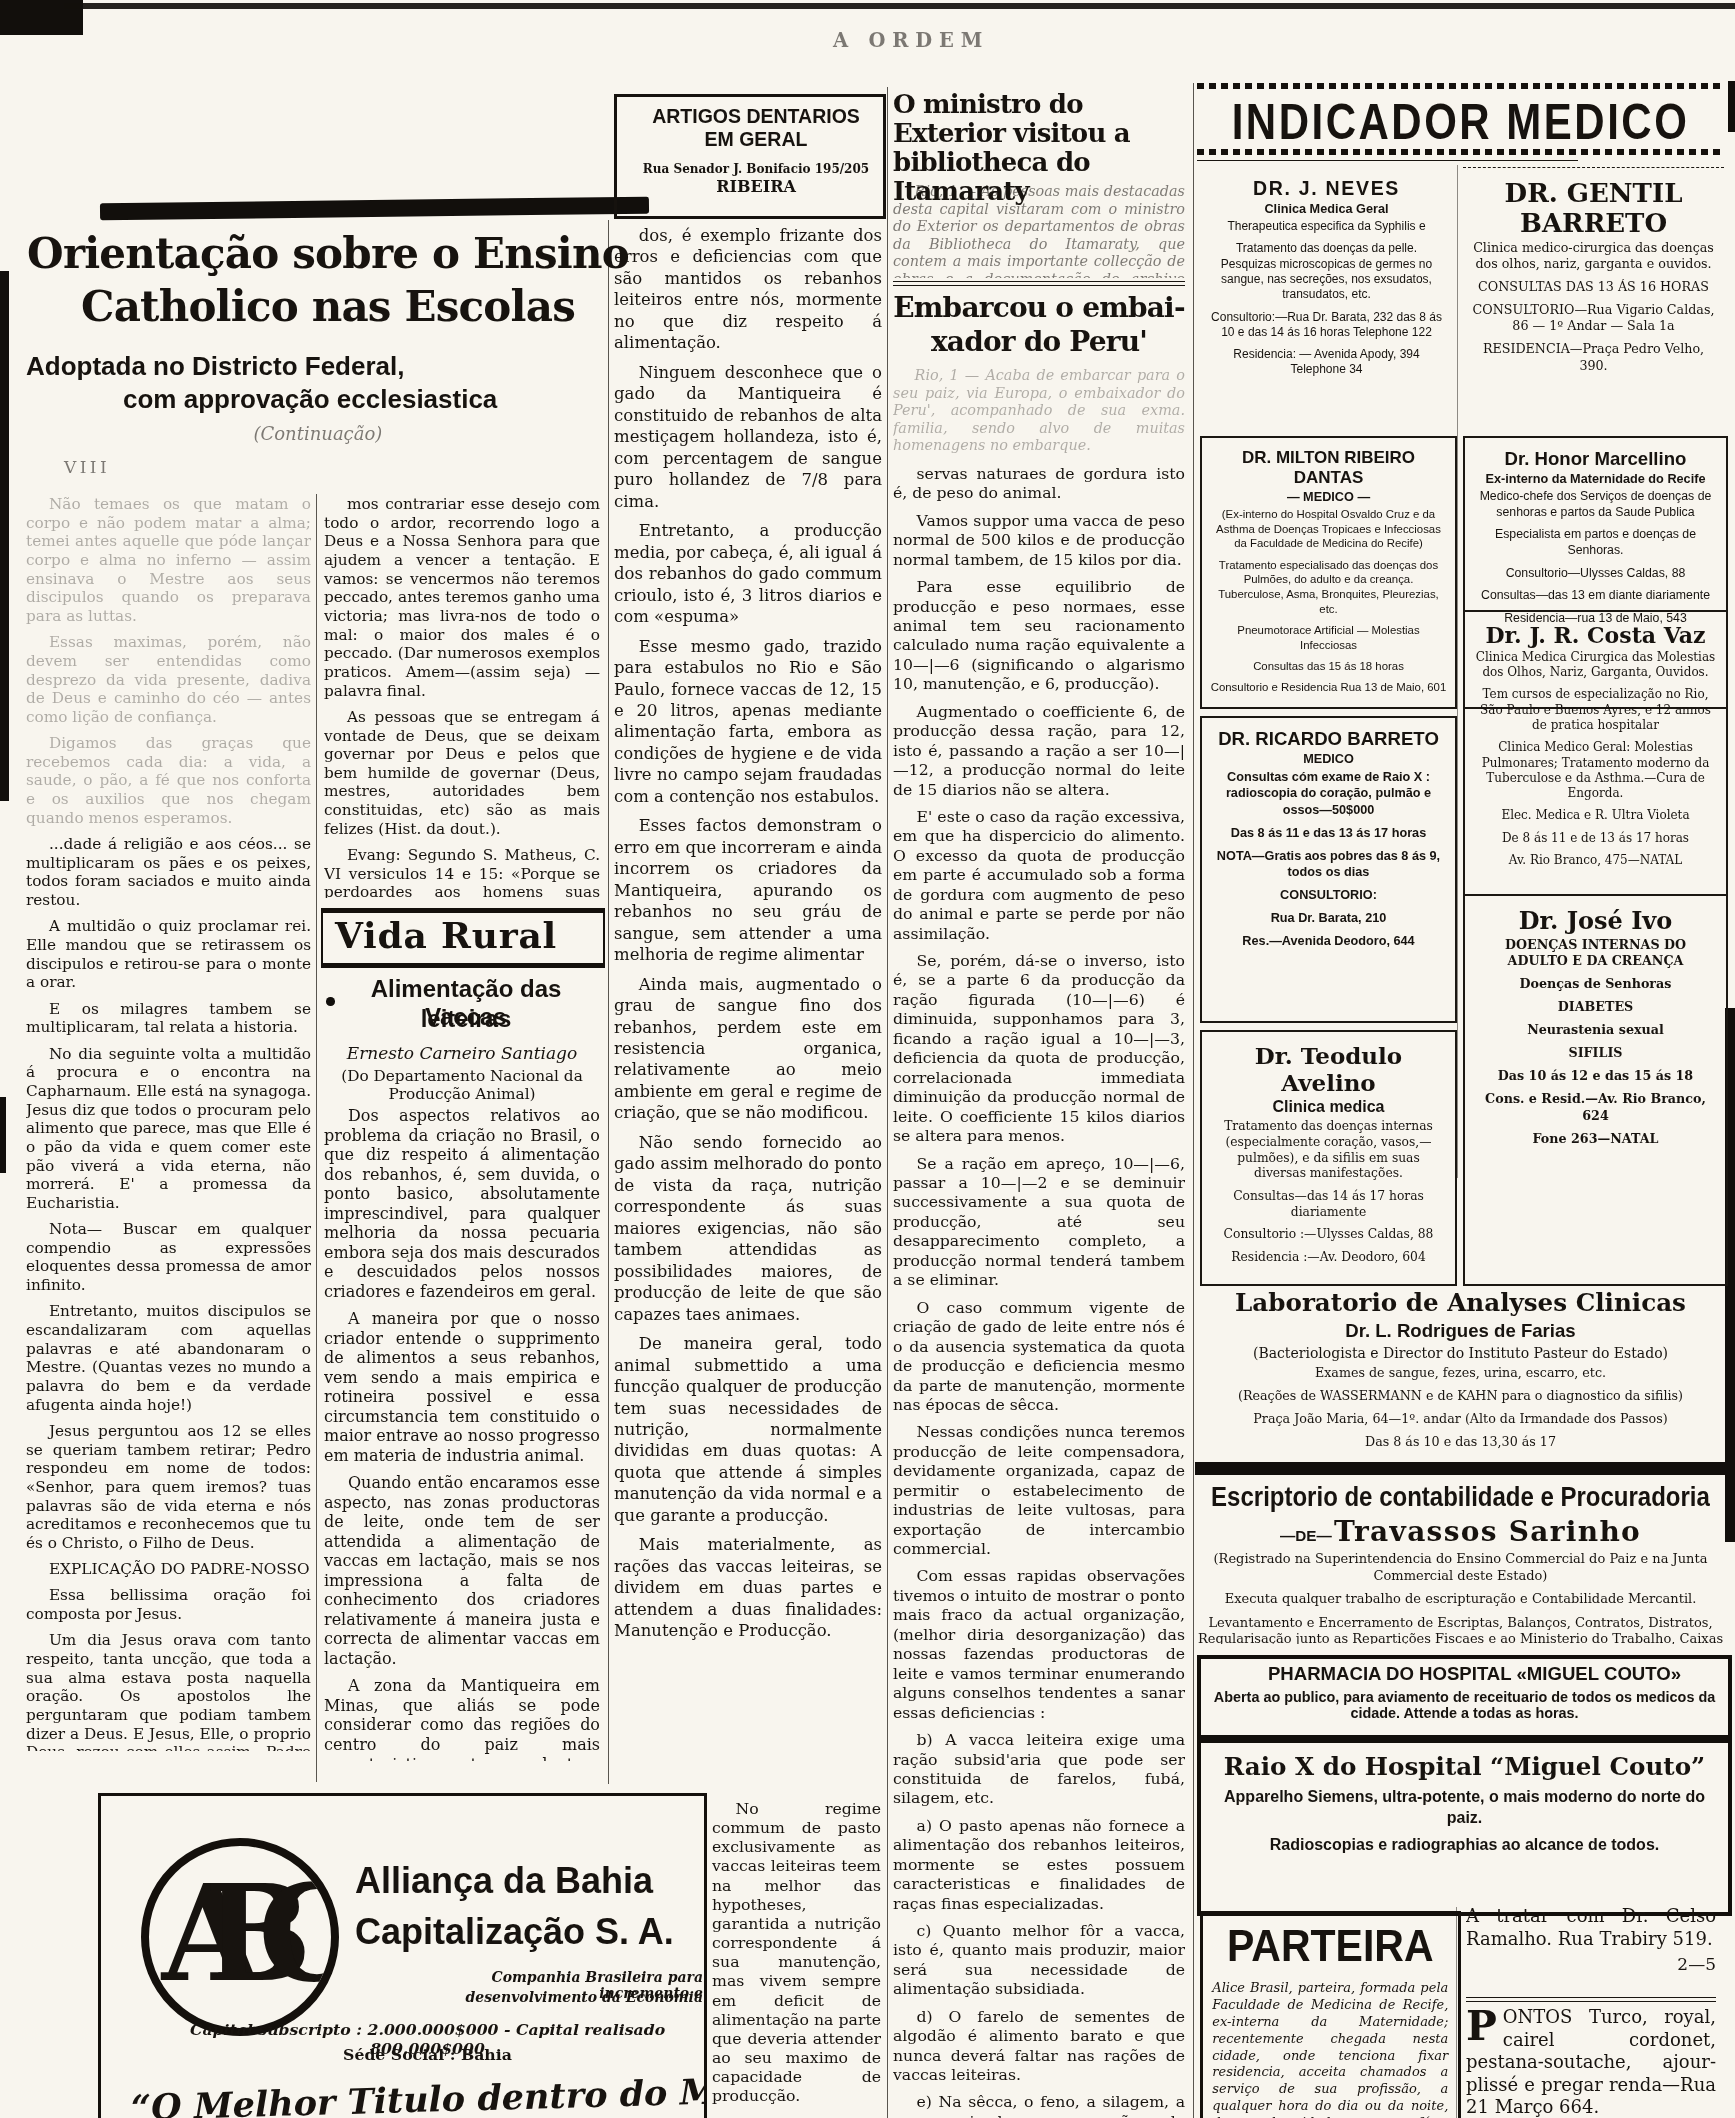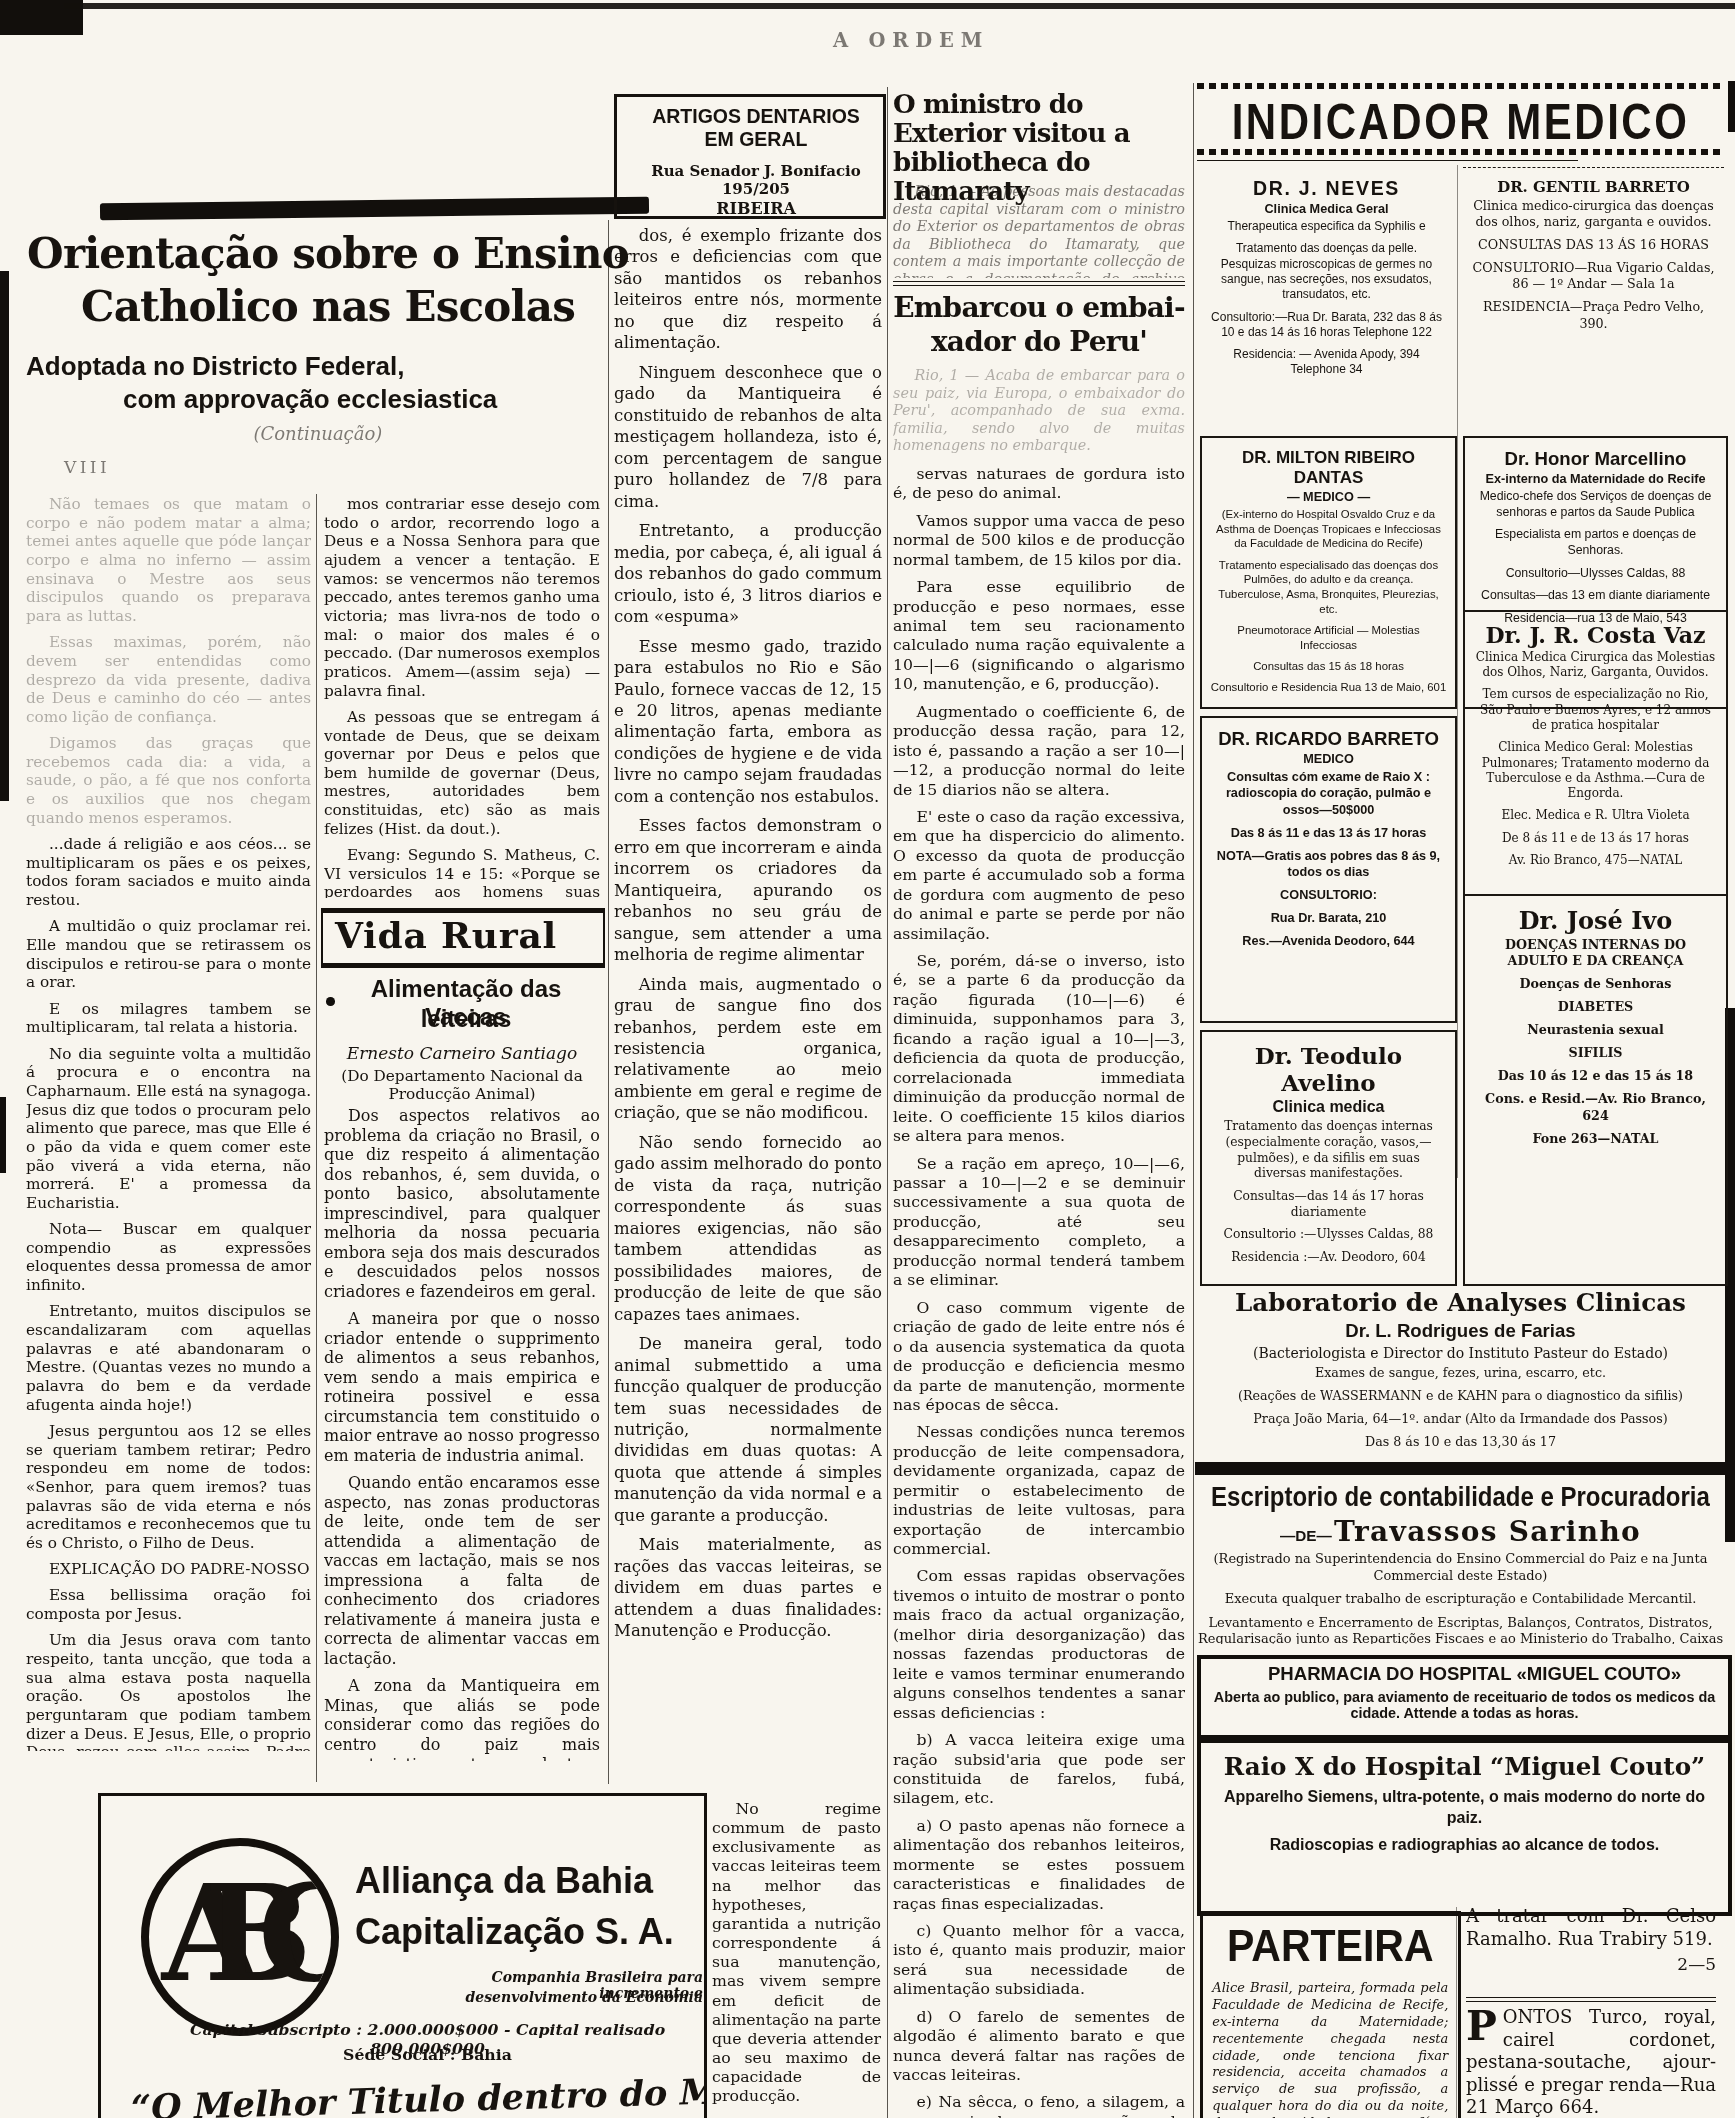--- a/index.html
+++ b/index.html
@@ -82,21 +82,21 @@
   </div>
   <div class="abs textcol just" style="left:324px;top:495px;width:276px;height:403px;font-size:15.3px;">
       <p>mos contrariar esse desejo com todo o ardor, recorrendo logo a Deus e a Nossa Senhora para que ajudem a vencer a tentação. E vamos: se vencermos não teremos peccado, antes teremos ganho uma victoria; mas livra-nos de todo o mal: o maior dos males é o peccado. (Dar numerosos exemplos praticos. Amem—(assim seja) — palavra final.</p>
       <p>As pessoas que se entregam á vontade de Deus, que se deixam governar por Deus e pelos que bem humilde de governar (Deus, mestres, autoridades bem constituidas, etc) são as mais felizes (Hist. da dout.).</p>
       <p>Evang: Segundo S. Matheus, C. VI versiculos 14 e 15: «Porque se perdoardes aos homens suas offensas, o Pae celeste vos perdoará as vossas. Mas se não perdoardes...</p>
     </div>
 
   <div class="abs" style="left:614px;top:94px;width:254px;height:119px;border:3.4px solid #16120e;text-align:center;padding-left:12px;">
     <div class="sans b" style="font-size:19.5px;margin-top:7.6px;">ARTIGOS DENTARIOS</div>
     <div class="sans b" style="font-size:19.5px;">EM GERAL</div>
-    <div class="b" style="font-size:15px;margin-top:11px;">Rua Senador J. Bonifacio 195/205</div>
+    <div class="b" style="font-size:12px;margin-top:11px;">Rua Senador J. Bonifacio 195/205</div>
     <div class="b" style="font-size:16px;margin-top:1.7px;">RIBEIRA</div>
   </div>
 
   <div class="abs" style="left:321px;top:908px;width:280px;height:50px;border-top:5.1px solid #14100c;border-bottom:5.1px solid #14100c;border-left:2.1px solid #14100c;border-right:2.1px solid #14100c;">
     <div class="b" style="font-size:36px;padding:0.8px 0 0 12px;letter-spacing:0.8px;">Vida Rural</div>
   </div>
   <div class="abs ink" style="left:326px;top:997px;width:8.5px;height:8.5px;border-radius:50%;"></div>
   <div class="abs ctr sans b" style="left:339px;top:975px;width:254px;font-size:24px;">Alimentação das Vaccas</div>
   <div class="abs ctr sans b" style="left:339px;top:1005px;width:254px;font-size:24px;">leiteiras</div>
   <div class="abs ctr it" style="left:324px;top:1043px;width:276px;font-size:17px;">Ernesto Carneiro Santiago</div>
@@ -160,21 +160,21 @@
     <div class="doc-name" style="font-size:19.5px;letter-spacing:1.7px;">DR. J. NEVES</div>
     <div class="doc-sub">Clinica Medica Geral</div>
     <div class="doc-paras">
         <p>Therapeutica especifica da Syphilis e</p>
         <p>Tratamento das doenças da pelle. Pesquizas microscopicas de germes no sangue, nas secreções, nos exsudatos, transudatos, etc.</p>
         <p>Consultorio:—Rua Dr. Barata, 232 das 8 ás 10 e das 14 ás 16 horas Telephone 122</p>
         <p>Residencia: — Avenida Apody, 394 Telephone 34</p>
       </div>
   </div>
   <div class="docbox" style="left:1463px;top:167px;width:244px;height:250px;border:none;border-top:1.7px dashed #1b1712;">
-    <div class="doc-name" style="font-size:15px;">DR. GENTIL BARRETO</div>
+    <div class="doc-name" style="font-size:26px;">DR. GENTIL BARRETO</div>
     <div class="doc-paras" style="font-size:12.7px;">
         <p>Clinica medico-cirurgica das doenças dos olhos, nariz, garganta e ouvidos.</p>
         <p>CONSULTAS DAS 13 ÁS 16 HORAS</p>
         <p>CONSULTORIO—Rua Vigario Caldas, 86 — 1º Andar — Sala 1a</p>
         <p>RESIDENCIA—Praça Pedro Velho, 390.</p>
       </div>
   </div>
 
   <div class="docbox sans" style="left:1200px;top:436px;width:236px;height:254px;">
     <div class="doc-name" style="font-size:17px;">DR. MILTON RIBEIRO DANTAS</div>

